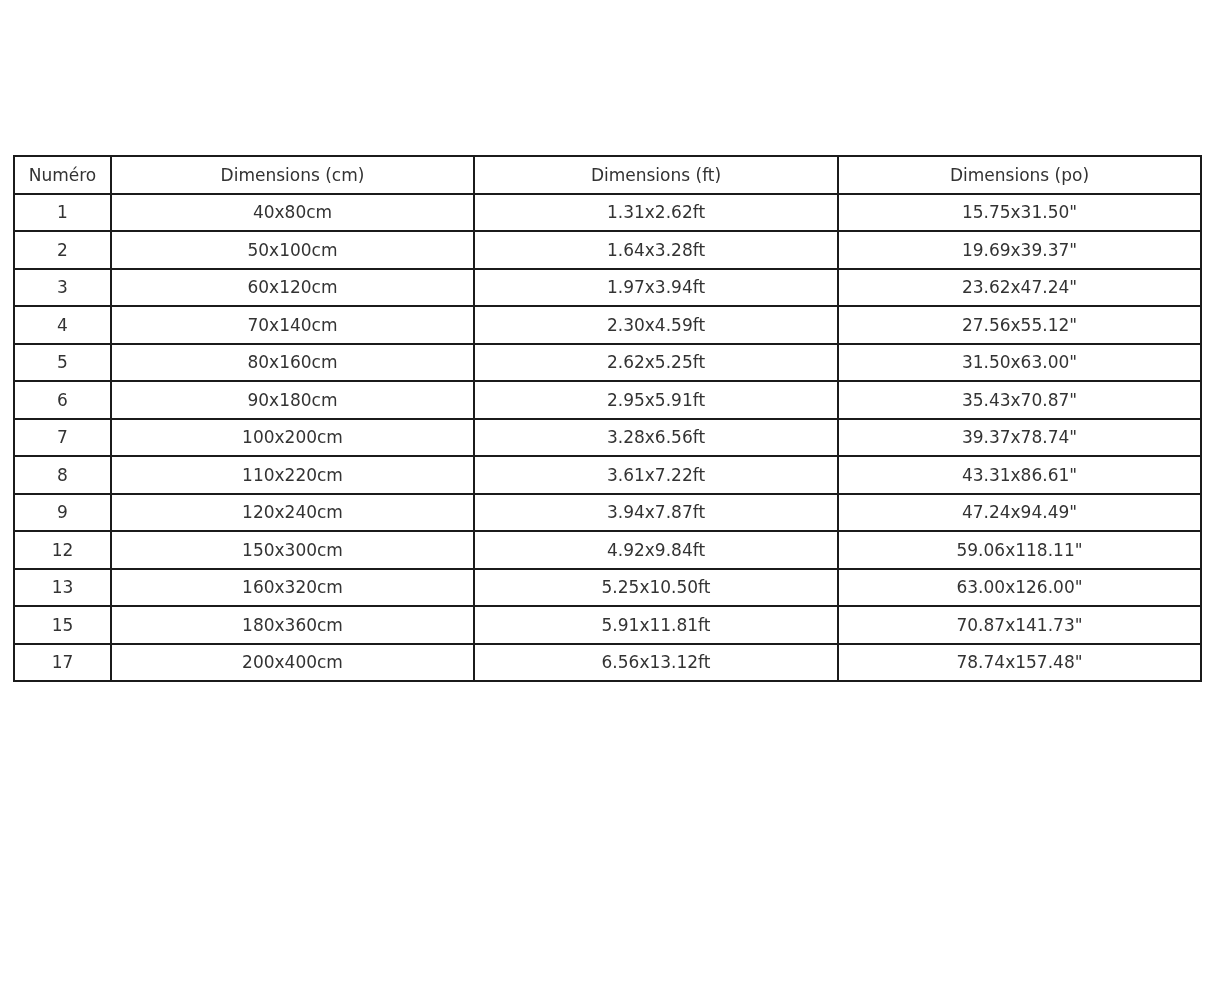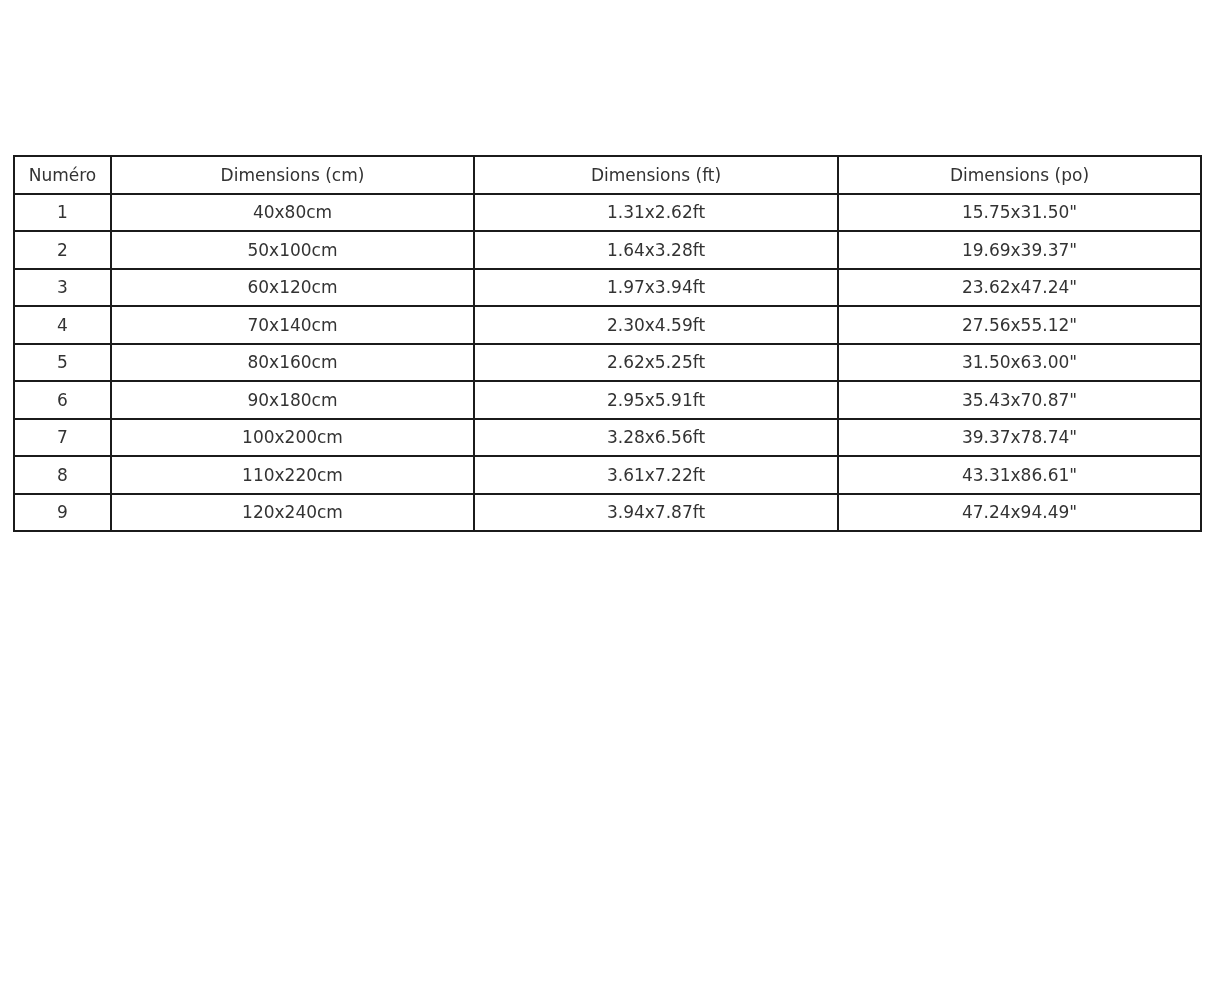--- a/index.html
+++ b/index.html
@@ -111,15 +111,39 @@
           <td>110x220cm</td>
           <td>3.61x7.22ft</td>
           <td>43.31x86.61"</td>
         </tr>
         <tr>
           <td>9</td>
           <td>120x240cm</td>
           <td>3.94x7.87ft</td>
           <td>47.24x94.49"</td>
         </tr>
+        <tr>
+          <td>12</td>
+          <td>150x300cm</td>
+          <td>4.92x9.84ft</td>
+          <td>59.06x118.11"</td>
+        </tr>
+        <tr>
+          <td>13</td>
+          <td>160x320cm</td>
+          <td>5.25x10.50ft</td>
+          <td>63.00x126.00"</td>
+        </tr>
+        <tr>
+          <td>15</td>
+          <td>180x360cm</td>
+          <td>5.91x11.81ft</td>
+          <td>70.87x141.73"</td>
+        </tr>
+        <tr>
+          <td>17</td>
+          <td>200x400cm</td>
+          <td>6.56x13.12ft</td>
+          <td>78.74x157.48"</td>
+        </tr>
       </tbody>
   </table>
 </div>
 
 </body></html>

